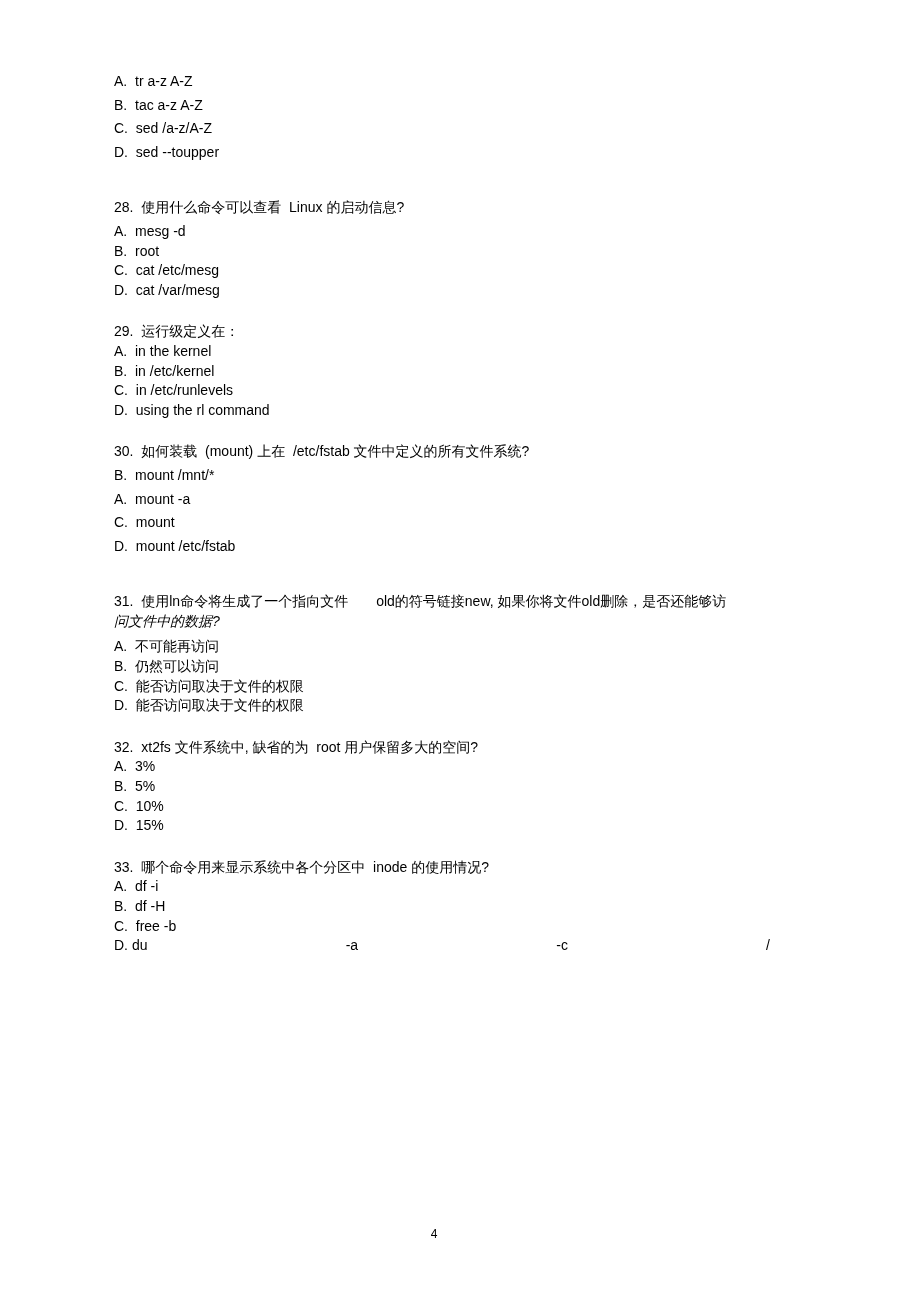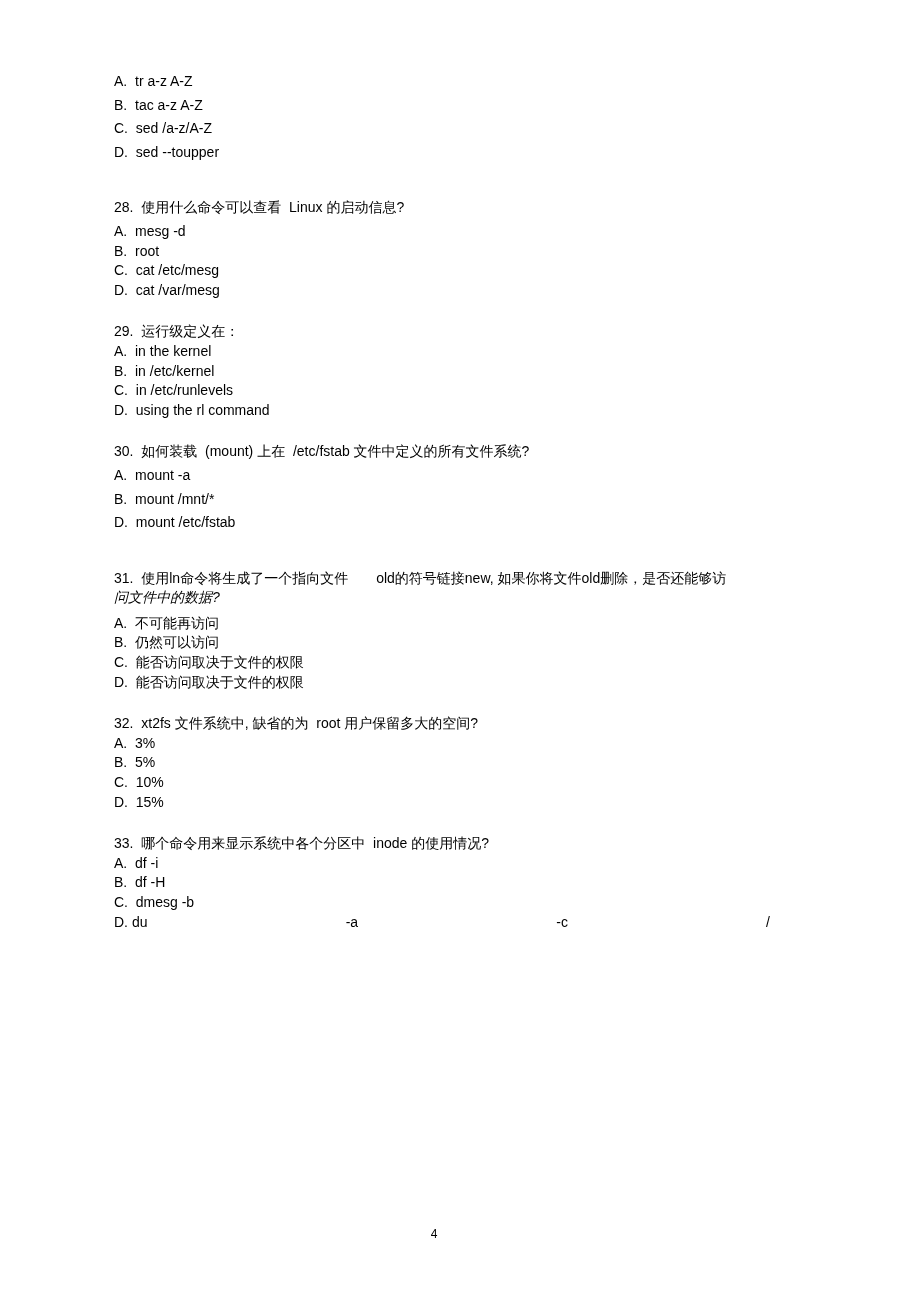--- a/index.html
+++ b/index.html
@@ -69,22 +69,23 @@
   <div class="block tight">
     <div class="line">29.  运行级定义在：</div>
     <div class="line">A.  in the kernel</div>
     <div class="line">B.  in /etc/kernel</div>
     <div class="line">C.  in /etc/runlevels</div>
     <div class="line">D.  using the rl command</div>
   </div>
 
   <div class="block spaced">
     <div class="line">30.  如何装载  (mount) 上在  /etc/fstab 文件中定义的所有文件系统?</div>
+    <div class="line">B.  mount /mnt/*</div>
     <div class="line">A.  mount -a</div>
-    <div class="line">B.  mount /mnt/*</div>
+    <div class="line">C.  mount</div>
     <div class="line">D.  mount /etc/fstab</div>
   </div>
 
   <div class="block tight">
     <div class="q31-line1">
       <span class="q31-a">31.  使用ln命令将生成了一个指向文件</span>
       <span class="q31-b">old的符号链接new, 如果你将文件old删除，是否还能够访</span>
     </div>
     <div class="line" style="margin-bottom:6px;font-style:italic;">问文件中的数据?</div>
     <div class="line">A.  不可能再访问</div>
@@ -98,21 +99,21 @@
     <div class="line">A.  3%</div>
     <div class="line">B.  5%</div>
     <div class="line">C.  10%</div>
     <div class="line">D.  15%</div>
   </div>
 
   <div class="block tight">
     <div class="line">33.  哪个命令用来显示系统中各个分区中  inode 的使用情况?</div>
     <div class="line">A.  df -i</div>
     <div class="line">B.  df -H</div>
-    <div class="line">C.  dmesg -b</div>
+    <div class="line">C.  free -b</div>
     <div class="q33-d">
       <span>D.  du</span>
       <span>-a</span>
       <span>-c</span>
       <span>/</span>
     </div>
   </div>
 
   <div class="page-number">4</div>
 </div>

